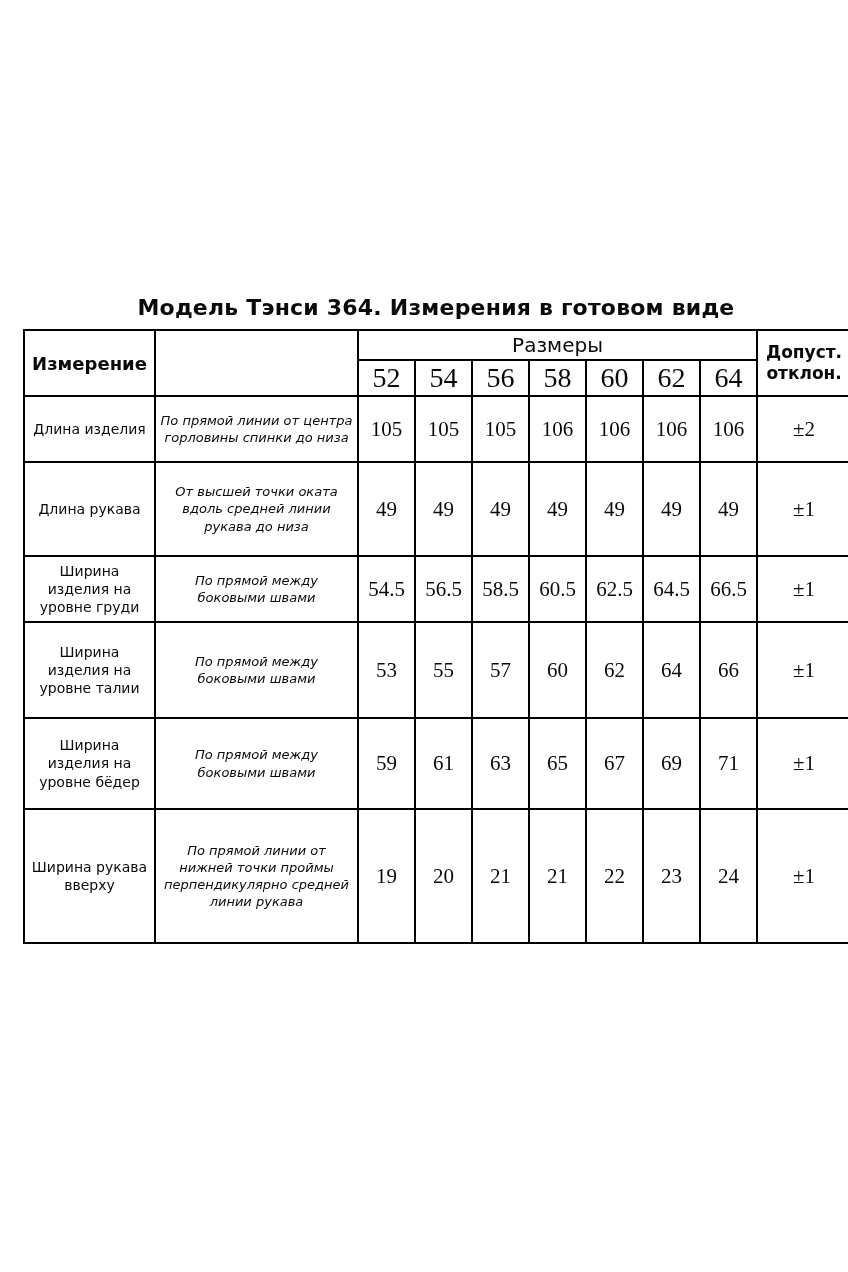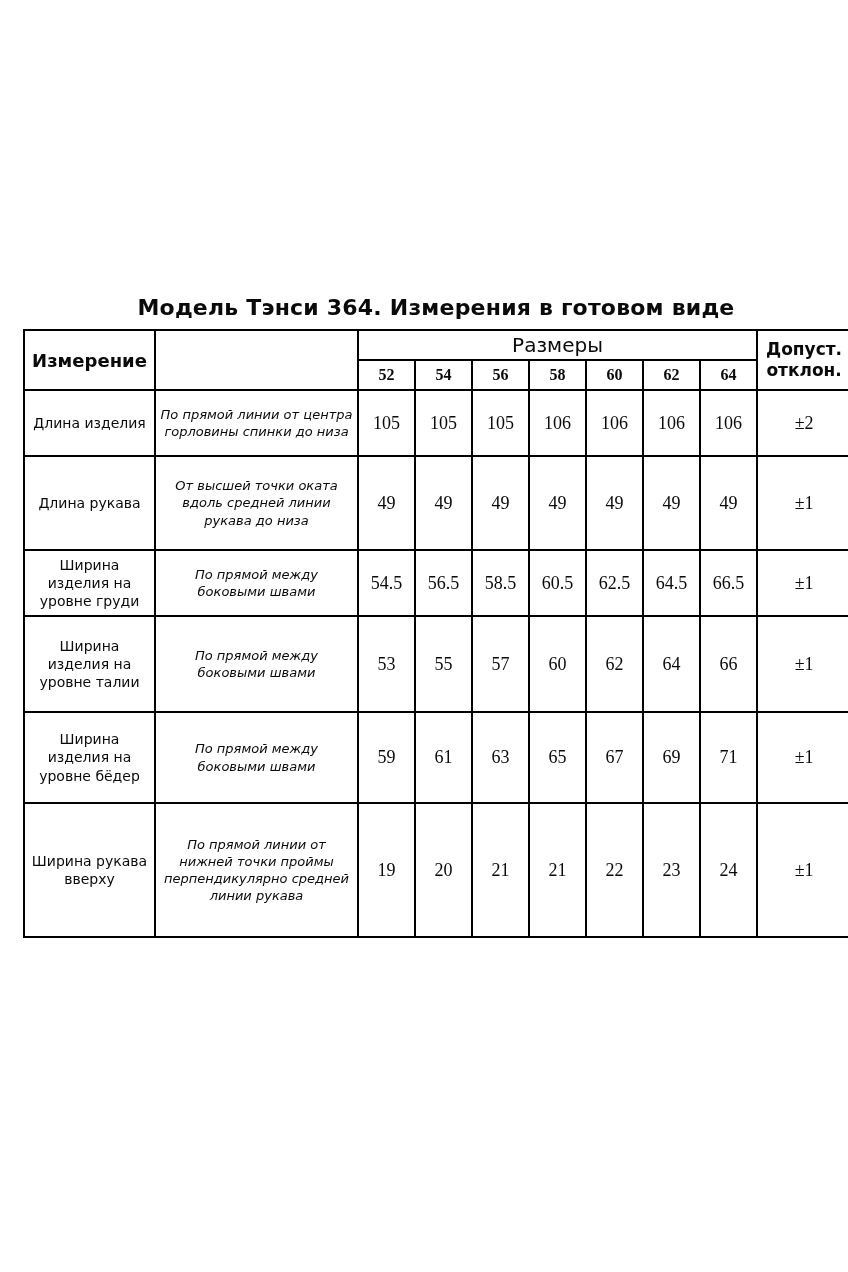--- a/index.html
+++ b/index.html
@@ -60,43 +60,43 @@
     font-size: 18px;
     font-weight: bold;
     margin-top: 36px;
   }
   th.sizes-h {
     font-size: 20px;
     font-weight: normal;
   }
   th.size-num {
     font-family: "Liberation Serif", "DejaVu Serif", serif;
-    font-size: 16px;
-    font-weight: bold;
+    font-size: 28px;
+    font-weight: normal;
   }
   th.tol-h {
     font-size: 17px;
     font-weight: bold;
     line-height: 1.25;
   }
   
   td.measure {
     font-size: 14px;
     line-height: 1.3;
     padding: 1px 10px;
   }
   td.method {
     font-style: italic;
     font-size: 13px;
     line-height: 1.32;
     padding: 1px 5px;
   }
   td.val {
     font-family: "Liberation Serif", "DejaVu Serif", serif;
-    font-size: 18px;
+    font-size: 21px;
   }
 </style>
 </head>
 <body>
 
 <div class="page">
   <div class="doc-title">Модель Тэнси 364. Измерения в готовом виде</div>
 
   <table class="meas">
     <colgroup>

